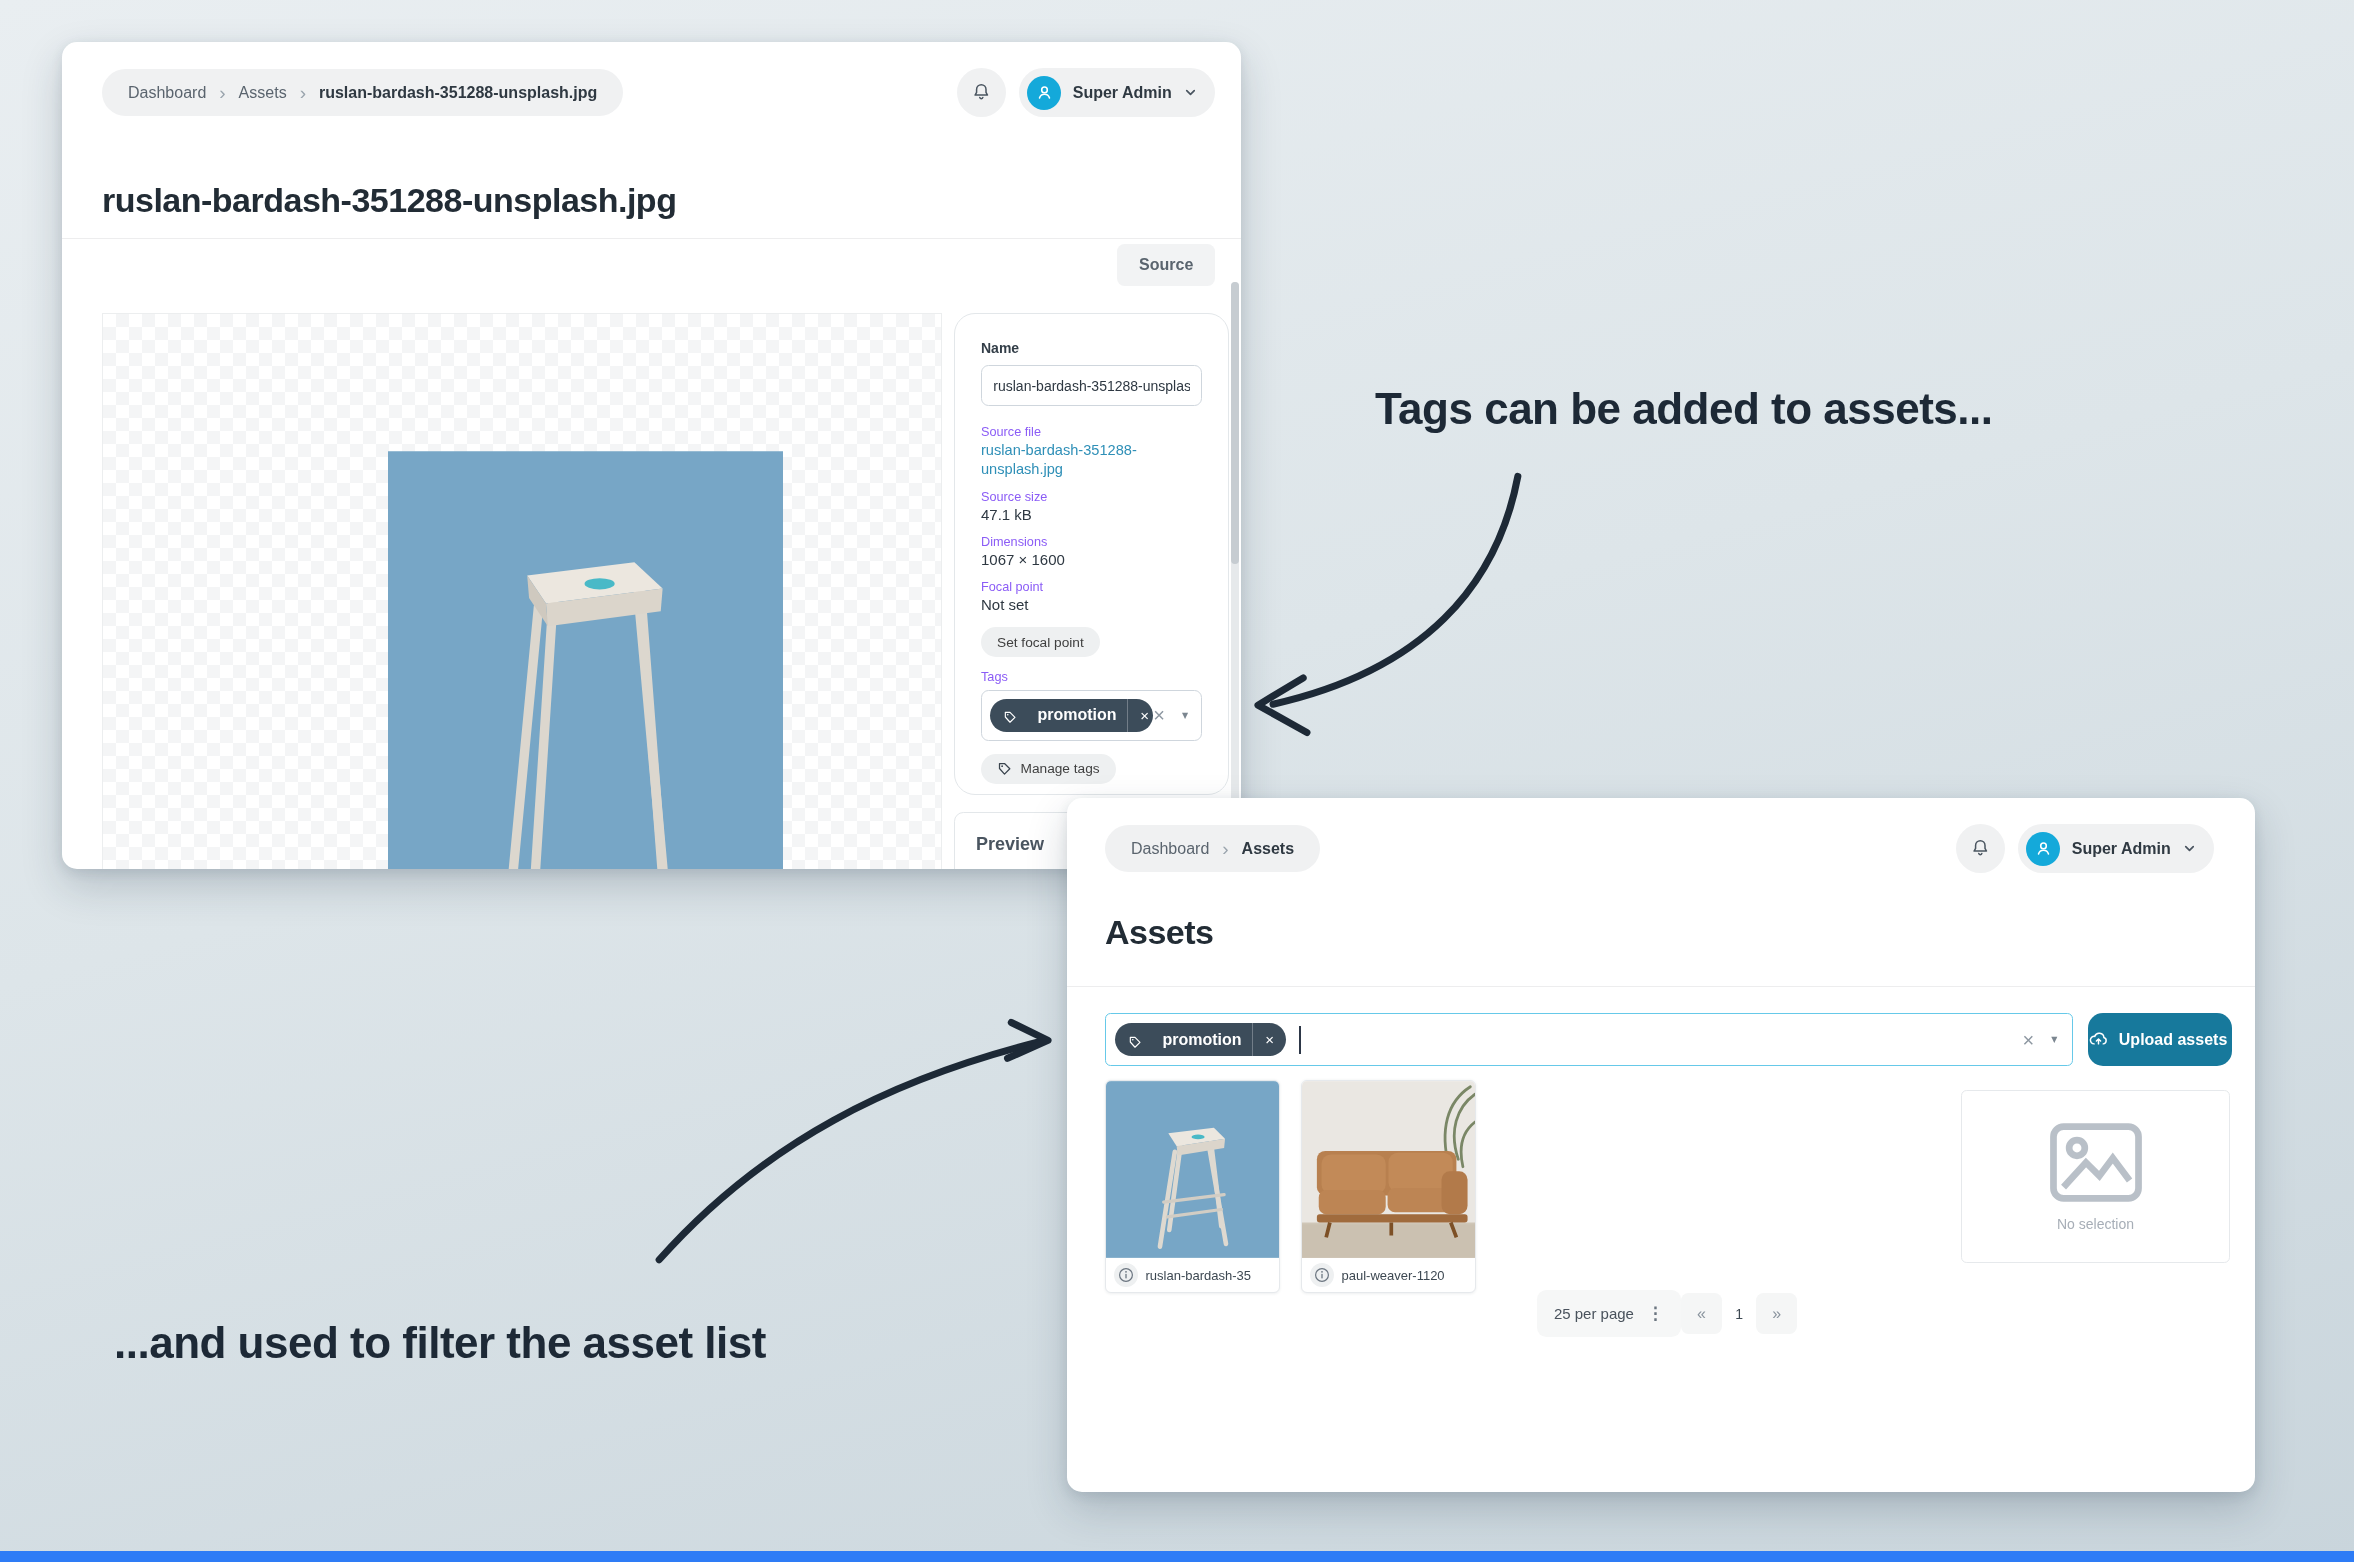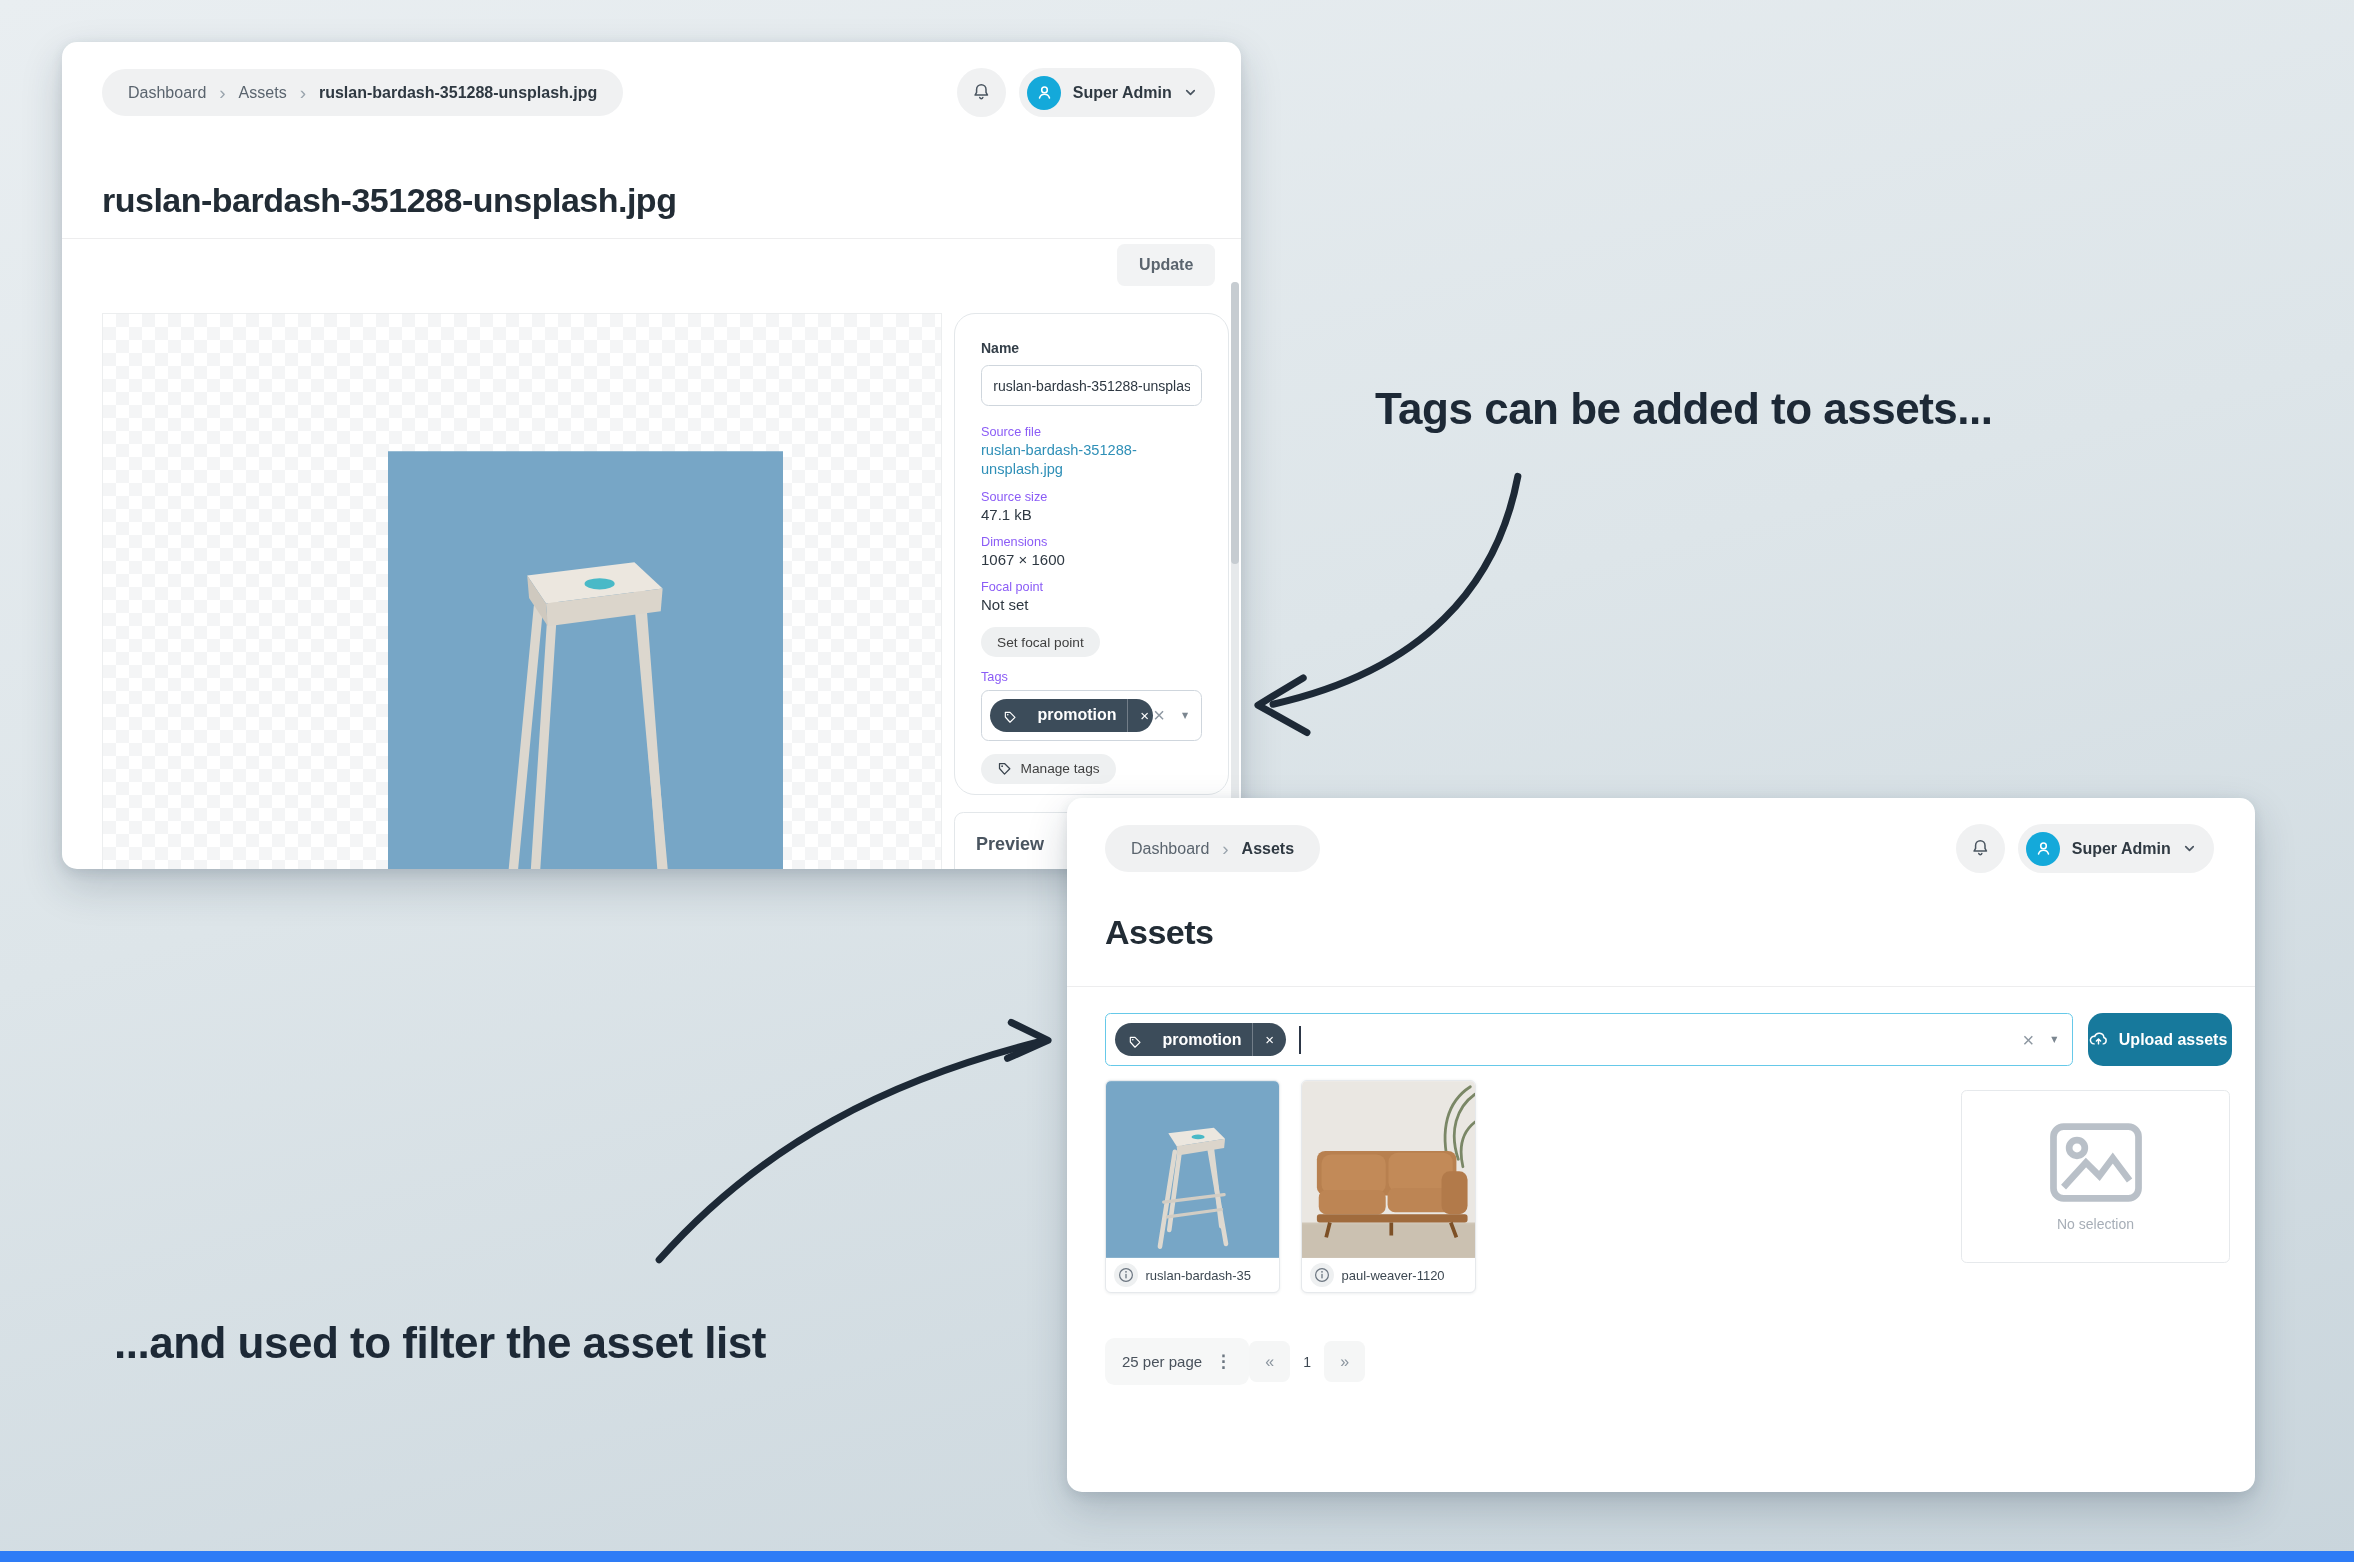--- a/index.html
+++ b/index.html
@@ -105,22 +105,22 @@
   .asset-caption{display:flex;align-items:center;gap:7.5px;height:34px;padding:0 7.5px}
   .info-badge{width:24.5px;height:24.5px;border-radius:50%;background:#eef0f1;flex:0 0 auto;
     display:flex;align-items:center;justify-content:center}
   .asset-name{font-size:13px;color:#3d4852;white-space:nowrap;overflow:hidden}
 
   .no-selection{position:absolute;left:894px;top:292px;width:269px;height:173px;
     border:0.9px solid #e6e9ec;border-radius:5.6px;background:#fff;display:flex;
     flex-direction:column;align-items:center;justify-content:center;gap:13px}
   .no-selection-label{font-size:14px;color:#a7aeb7}
 
-  .footer-row{position:absolute;left:38px;right:26px;top:540px;height:47px;
-    display:flex;align-items:center;justify-content:flex-start}
+  .footer-row{position:absolute;left:38px;right:26px;top:492px;height:47px;
+    display:flex;align-items:center;justify-content:center}
   .perpage-btn{display:flex;align-items:center;gap:13px;background:#f6f7f7;border:none;
     border-radius:9.4px;height:47px;padding:0 17px;font-size:15px;color:#49525c;font-family:inherit}
   .kebab{color:#6b7580;font-size:17px;font-weight:700;letter-spacing:0}
   .pager{display:flex;align-items:center;gap:11.3px}
   .page-btn{width:41px;height:41px;background:#f5f6f6;border:none;border-radius:7.5px;
     color:#8a949e;font-size:16px;font-family:inherit}
   .page-num{font-size:14px;color:#3d4852;padding:0 1.9px}
 
   
   .annotation{position:absolute;font-weight:700;color:var(--annotation_ink);
@@ -166,21 +166,21 @@
                 <path d="M4 6l4 4 4-4" fill="none" stroke="#4a5560" stroke-width="1.8" stroke-linecap="round" stroke-linejoin="round"></path>
               </svg>
           </span>
         </div>
       </div>
     </div>
 
     <div class="page-title">ruslan-bardash-351288-unsplash.jpg</div>
     <div class="hdr-divider"></div>
 
-    <button class="update-btn">Update</button>
+    <button class="update-btn">Source</button>
 
     <div class="preview-area">
       <svg class="photo-big" viewBox="0 0 420 630">
         <rect width="420" height="630" fill="var(--photo_blue)"></rect>
         <g stroke="#dcd7ce" stroke-width="10" stroke-linecap="round">
           <path d="M176,150 L152,520"></path>
           <path d="M268,140 L296,505"></path>
           <path d="M160,165 L118,605"></path>
           <path d="M266,152 L306,595"></path>
         </g>

